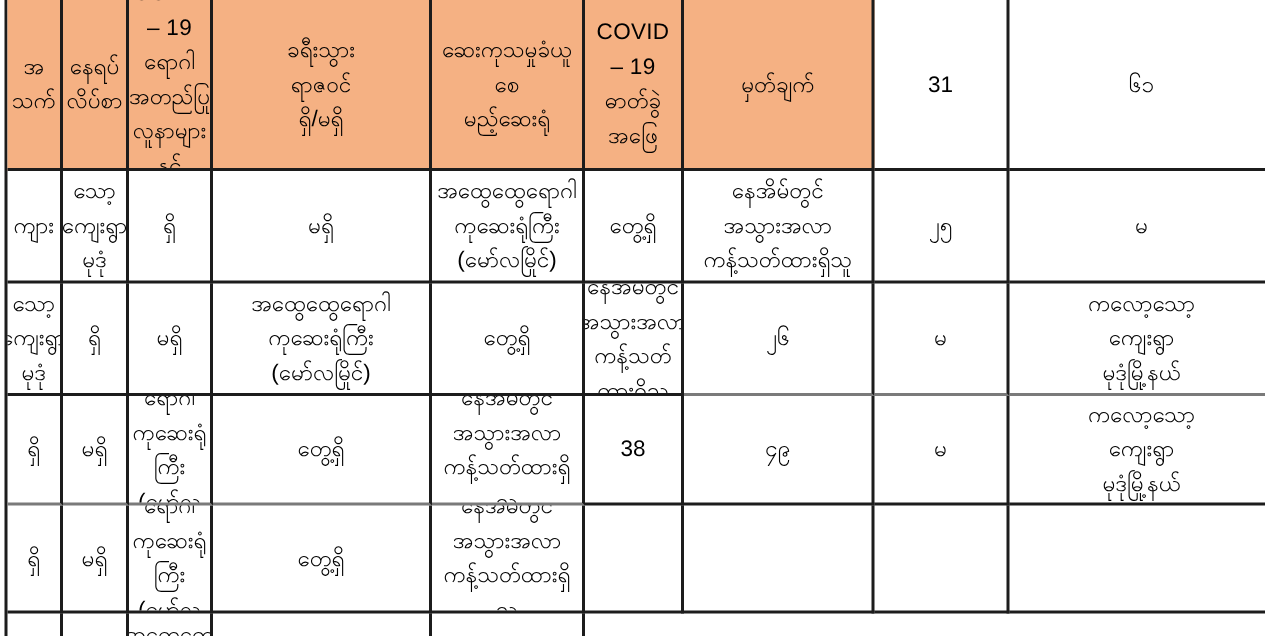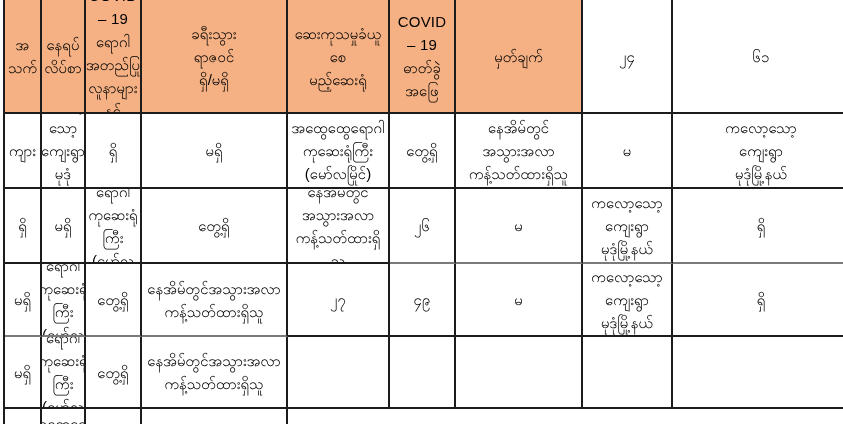--- a/index.html
+++ b/index.html
@@ -55,35 +55,36 @@
   </div>
   <div class="c hd">ခရီးသွား
 ရာဇဝင်
 ရှိ/မရှိ</div>
   <div class="c hd">ဆေးကုသမှုခံယူစေ
 မည့်ဆေးရုံ</div>
   <div class="c hd hd-result"><span><span class="covid">COVID – 19</span><span>ဓာတ်ခွဲ
 အဖြေ</span></span></div>
   <div class="c hd">မှတ်ချက်</div>
 
-  <div class="c">၂၄</div>
+  <div class="c">31</div>
   <div class="c">၆၁</div>
   <div class="c">ကျား</div>
   <div class="c">ကလော့သော့
 ကျေးရွာ
 မုဒုံမြို့နယ်</div>
   <div class="c">ရှိ</div>
   <div class="c">မရှိ</div>
   <div class="c">အထွေထွေရောဂါ
 ကုဆေးရုံကြီး
 (မော်လမြိုင်)</div>
   <div class="c">တွေ့ရှိ</div>
   <div class="c">နေအိမ်တွင်အသွားအလာ
 ကန့်သတ်ထားရှိသူ</div>
 
+  <div class="c">၂၅</div>
   <div class="c">မ</div>
   <div class="c">ကလော့သော့
 ကျေးရွာ
 မုဒုံမြို့နယ်</div>
   <div class="c">ရှိ</div>
   <div class="c">မရှိ</div>
   <div class="c">အထွေထွေရောဂါ
 ကုဆေးရုံကြီး
 (မော်လမြိုင်)</div>
   <div class="c">တွေ့ရှိ</div>
@@ -97,21 +98,21 @@
 မုဒုံမြို့နယ်</div>
   <div class="c gb">ရှိ</div>
   <div class="c gb">မရှိ</div>
   <div class="c gb">အထွေထွေရောဂါ
 ကုဆေးရုံကြီး
 (မော်လမြိုင်)</div>
   <div class="c gb">တွေ့ရှိ</div>
   <div class="c gb">နေအိမ်တွင်အသွားအလာ
 ကန့်သတ်ထားရှိသူ</div>
 
-  <div class="c">၂၇</div>
+  <div class="c">38</div>
   <div class="c">၄၉</div>
   <div class="c">မ</div>
   <div class="c">ကလော့သော့
 ကျေးရွာ
 မုဒုံမြို့နယ်</div>
   <div class="c">ရှိ</div>
   <div class="c">မရှိ</div>
   <div class="c">အထွေထွေရောဂါ
 ကုဆေးရုံကြီး
 (မော်လမြိုင်)</div>

